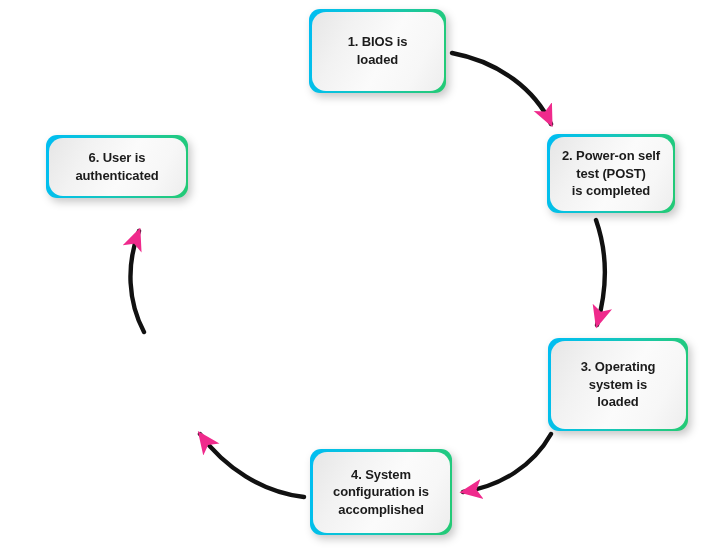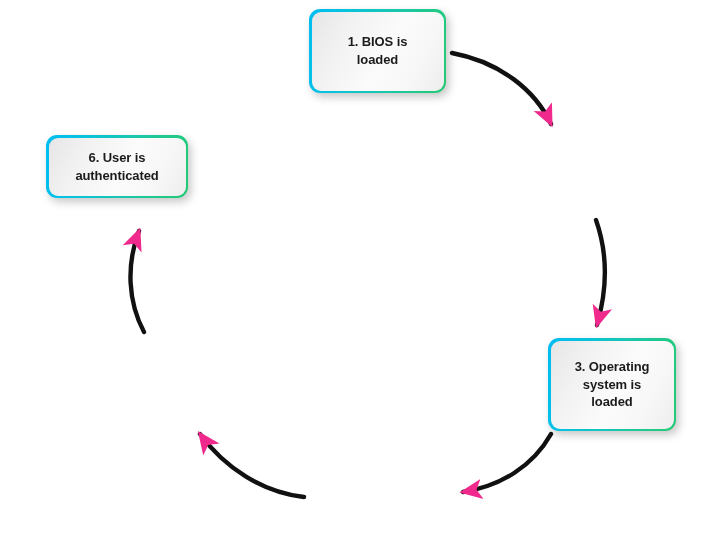--- a/index.html
+++ b/index.html
@@ -33,40 +33,40 @@
     box-sizing: border-box;
     border-radius: 11px;
     padding: 2.5px;
     background: linear-gradient(100deg, #00bdf2 0%, #06c2e0 22%, #17c6b6 52%, #1fc98e 78%, #23ca74 100%);
     filter: drop-shadow(3px 4px 4px rgba(0,0,0,0.22));
   }
   .node-inner {
     width: 100%;
     height: 100%;
     box-sizing: border-box;
-    border-radius: 9px;
+    border-radius: 14px;
     background: linear-gradient(118deg, #e6e6e6 0%, #f2f2f2 26%, #fbfbfb 55%, #f7f7f7 78%, #ededed 100%);
     display: flex;
     align-items: center;
     justify-content: center;
     text-align: center;
   }
   .node-label {
     font-size: 13px;
     font-weight: bold;
     line-height: 1.35;
     color: #1b1b1b;
     letter-spacing: -0.1px;
     padding: 0 6px;
     white-space: pre-line;
   }
   
   #node-1 { left: 309px; top:  9px;  width: 137px; height: 84px; }
   #node-2 { left: 547px; top: 134px; width: 128px; height: 79px; }
-  #node-3 { left: 548px; top: 338px; width: 128px; height: 93px; }
+  #node-3 { left: 548px; top: 338px; width: 140px; height: 93px; }
   #node-4 { left: 310px; top: 449px; width: 142px; height: 86px; }
   #node-5 { left:  55px; top: 337px; width: 129px; height: 86px; }
   #node-6 { left:  46px; top: 135px; width: 142px; height: 63px; }
 </style>
 </head>
 <body>
 
 <div id="diagram-canvas">
 
   <svg id="arrow-layer" viewBox="0 0 718 555" width="718" height="555" xmlns="http://www.w3.org/2000/svg">
@@ -88,29 +88,43 @@
 
   </svg>
 
   <div class="node" id="node-1">
     <div class="node-inner">
       <span class="node-label">1. BIOS is
 loaded</span>
     </div>
   </div>
 
+  <div class="node" id="node-2">
+    <div class="node-inner">
+      <span class="node-label">2. Power-on self
+test (POST)
+is completed</span>
+    </div>
+  </div>
 
   <div class="node" id="node-3">
     <div class="node-inner">
       <span class="node-label">3. Operating
 system is
 loaded</span>
     </div>
   </div>
 
+  <div class="node" id="node-4">
+    <div class="node-inner">
+      <span class="node-label">4. System
+configuration is
+accomplished</span>
+    </div>
+  </div>
 
 
   <div class="node" id="node-6">
     <div class="node-inner">
       <span class="node-label">6. User is
 authenticated</span>
     </div>
   </div>
 
 </div>

